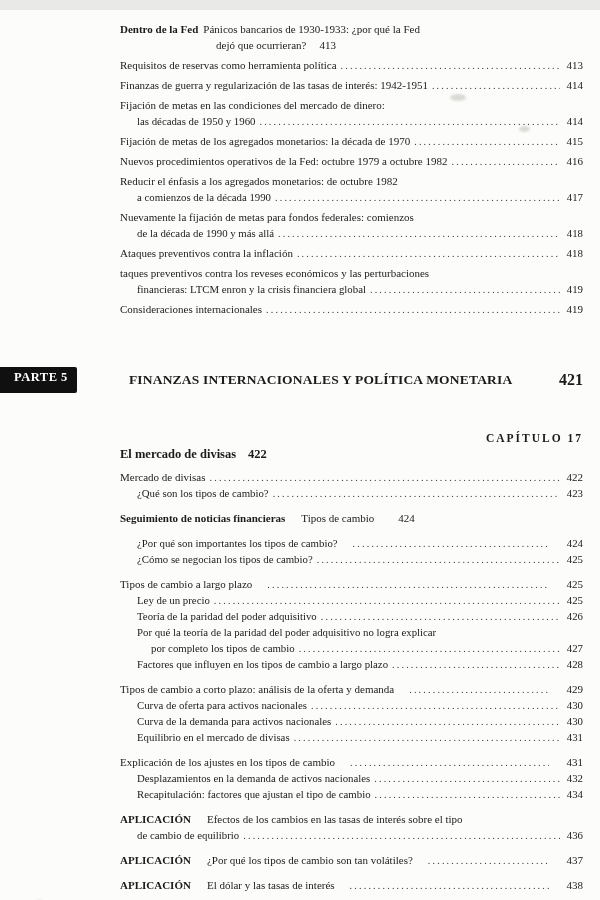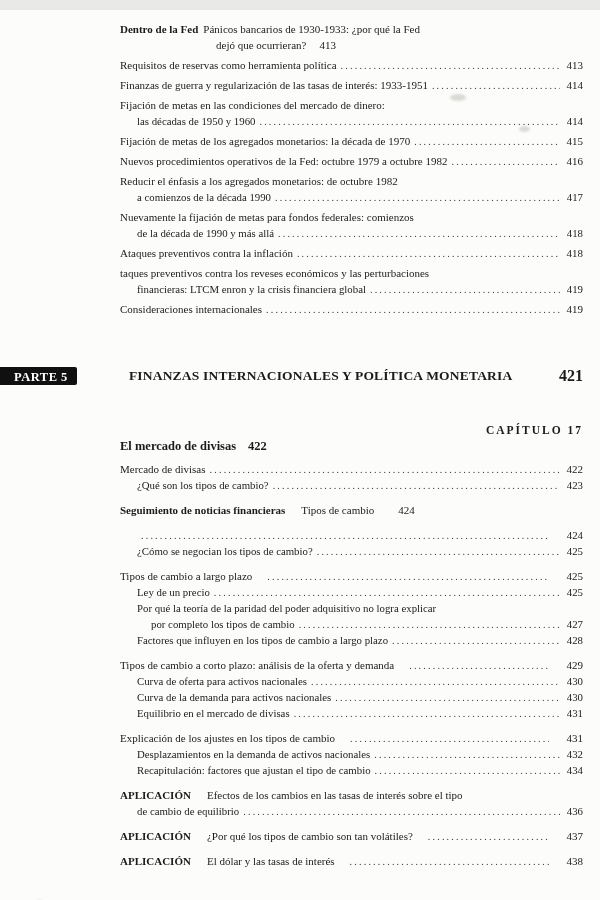--- a/index.html
+++ b/index.html
@@ -20,21 +20,21 @@
   .bold{font-weight:bold;margin-right:5px;white-space:nowrap;}
   .t{white-space:nowrap;}
   .leader{flex:1 1 auto;overflow:hidden;white-space:nowrap;margin-left:4px;margin-right:3px;}
   .leader::after{content:"..............................................................................................................................................................";
                  letter-spacing:2.2px;font-size:10px;color:#333;}
   .pgnum{text-align:right;min-width:20px;}
   .pgnum.inline{min-width:0;text-align:left;margin-left:13px;}
 
   .part-banner{margin-top:50px;display:flex;align-items:center;}
   .part-badge{background:#101010;color:#fff;font-weight:bold;font-size:12.5px;
-              padding:3px 9px 0 14px;letter-spacing:.5px;border-radius:0 2px 2px 0;text-align:center;}
+              padding:3px 9px 8px 14px;letter-spacing:.5px;border-radius:0 2px 2px 0;text-align:center;}
   .part-title{margin-left:52px;font-weight:bold;font-size:13.5px;letter-spacing:.2px;white-space:nowrap;}
   .part-page{margin-left:auto;margin-right:17px;font-weight:bold;font-size:16px;}
 
   .chapter-head{margin:39px 17px 0 120px;}
   .chapter-kicker{font-weight:bold;font-size:11.5px;letter-spacing:2px;text-align:right;}
   .chapter-title-row{margin-top:3px;font-weight:bold;font-size:12.5px;}
   .chapter-page{margin-left:12px;}
   #chapter-rows{margin-top:8px;}
 
   .scan-bar{position:absolute;left:78px;right:0;bottom:0;height:8px;background:#101010;
@@ -57,21 +57,21 @@
       <div class="toc-row ind-f gap-cont">
         <span class="t">dejó que ocurrieran?</span>
         <span class="pgnum inline">413</span>
       </div>
       <div class="toc-row ind-0 gap-entry">
         <span class="t">Requisitos de reservas como herramienta política</span>
         <span class="leader"></span>
         <span class="pgnum">413</span>
       </div>
       <div class="toc-row ind-0 gap-entry">
-        <span class="t">Finanzas de guerra y regularización de las tasas de interés: 1933-1951</span>
+        <span class="t">Finanzas de guerra y regularización de las tasas de interés: 1942-1951</span>
         <span class="leader"></span>
         <span class="pgnum">414</span>
       </div>
       <div class="toc-row ind-0 gap-entry">
         <span class="t">Fijación de metas en las condiciones del mercado de dinero:</span>
       </div>
       <div class="toc-row ind-1 gap-cont">
         <span class="t">las décadas de 1950 y 1960</span>
         <span class="leader"></span>
         <span class="pgnum">414</span>
@@ -145,37 +145,43 @@
         <span class="t">¿Qué son los tipos de cambio?</span>
         <span class="leader"></span>
         <span class="pgnum">423</span>
       </div>
       <div class="toc-row ind-0 gap-section">
         <span class="bold">Seguimiento de noticias financieras</span>
         <span class="t">Tipos de cambio</span>
         <span class="pgnum inline">424</span>
       </div>
       <div class="toc-row ind-1 gap-section">
+        <span class="t">¿Por qué son importantes los tipos de cambio?</span>
         <span class="leader"></span>
         <span class="pgnum">424</span>
       </div>
       <div class="toc-row ind-1 gap-cont">
         <span class="t">¿Cómo se negocian los tipos de cambio?</span>
         <span class="leader"></span>
         <span class="pgnum">425</span>
       </div>
       <div class="toc-row ind-0 gap-section">
         <span class="t">Tipos de cambio a largo plazo</span>
         <span class="leader"></span>
         <span class="pgnum">425</span>
       </div>
       <div class="toc-row ind-1 gap-cont">
         <span class="t">Ley de un precio</span>
         <span class="leader"></span>
         <span class="pgnum">425</span>
+      </div>
+      <div class="toc-row ind-1 gap-cont">
+        <span class="t">Teoría de la paridad del poder adquisitivo</span>
+        <span class="leader"></span>
+        <span class="pgnum">426</span>
       </div>
       <div class="toc-row ind-1 gap-cont">
         <span class="t">Por qué la teoría de la paridad del poder adquisitivo no logra explicar</span>
       </div>
       <div class="toc-row ind-2 gap-cont">
         <span class="t">por completo los tipos de cambio</span>
         <span class="leader"></span>
         <span class="pgnum">427</span>
       </div>
       <div class="toc-row ind-1 gap-cont">

